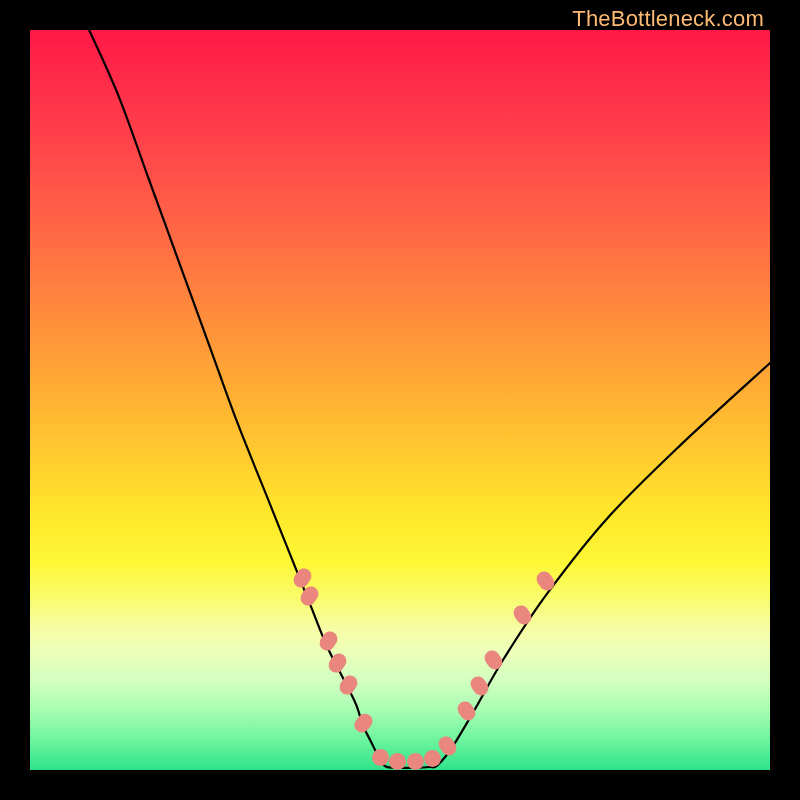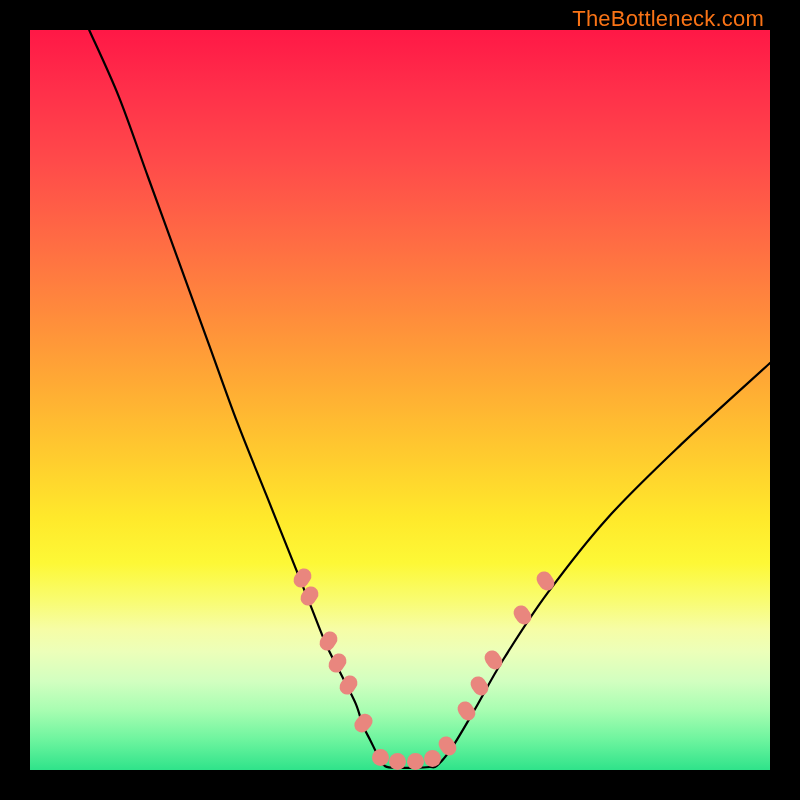--- a/index.html
+++ b/index.html
@@ -16,21 +16,21 @@
       #ffe92b 66%,
       #fdf836 72%,
       #f9fc70 77%,
       #f6fda6 81%,
       #ecffb9 84%,
       #d2ffc0 88%,
       #a7fdb1 92%,
       #6cf49e 96%,
       #2fe38a 100%);
   }
-  .watermark{position:absolute;right:36px;top:6px;color:#f97316;font-size:22px;font-weight:500;letter-spacing:.2px}
+  .watermark{position:absolute;right:36px;top:6px;color:#fdba74;font-size:22px;font-weight:500;letter-spacing:.2px}
   svg.curves{position:absolute;left:0;top:0;width:740px;height:740px}
   .marker{position:absolute;border-radius:10px;background:#e9867e;}
 </style>
 </head>
 <body>
 
 <div class="watermark">TheBottleneck.com</div>
 
 <div class="frame">
   <div class="gradient"></div>

